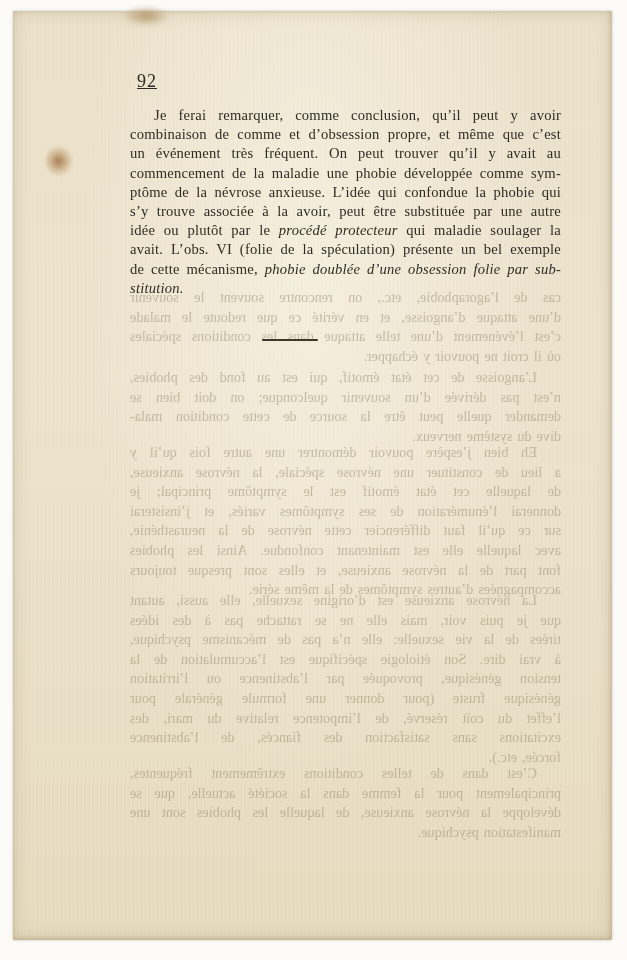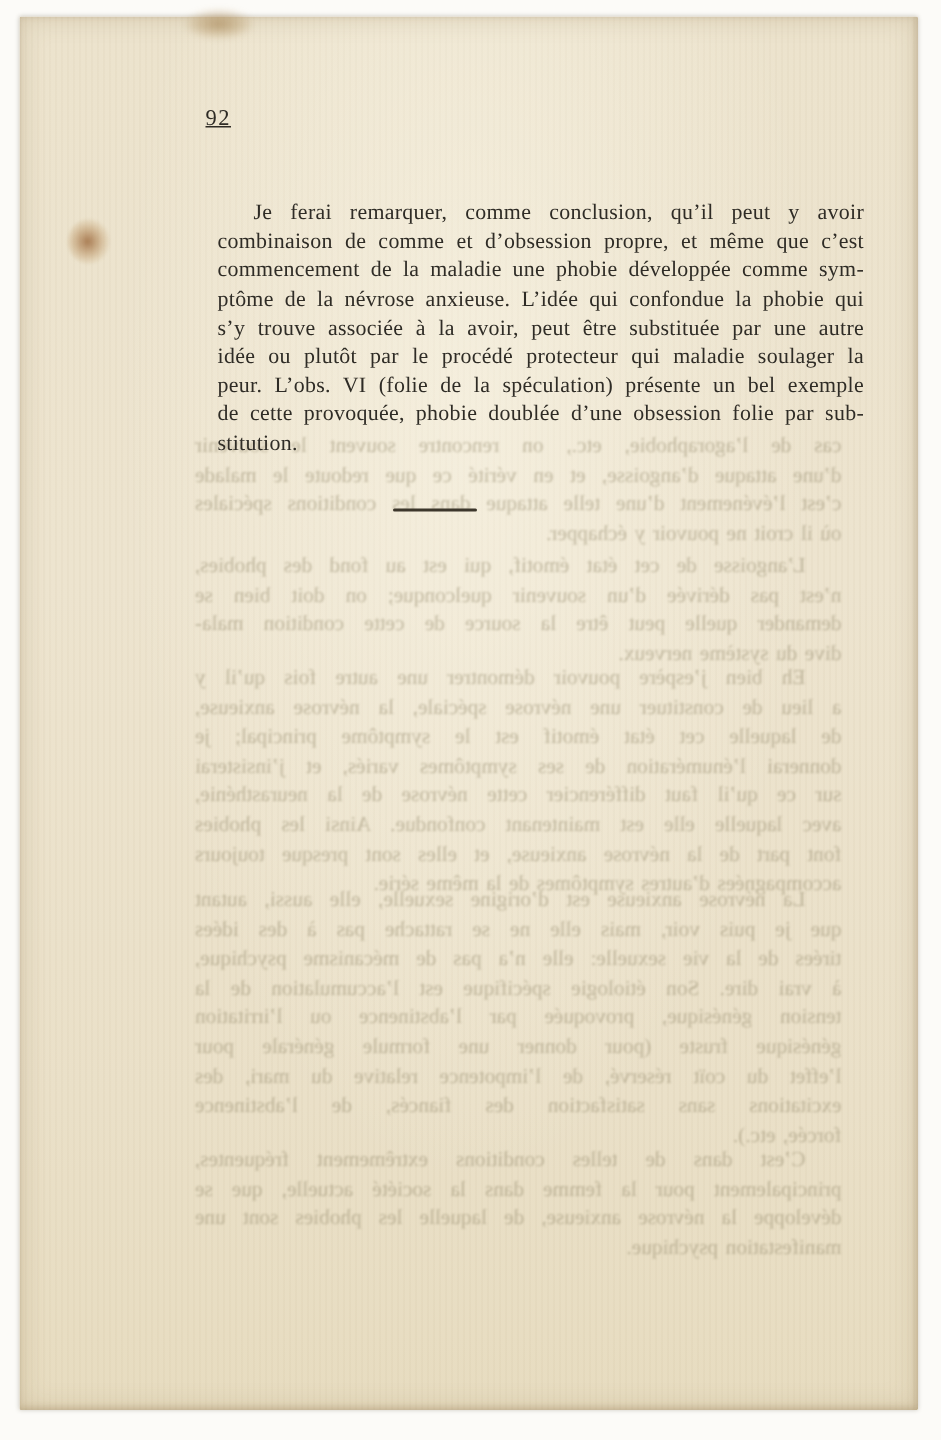--- a/index.html
+++ b/index.html
@@ -17,31 +17,31 @@
       linear-gradient(180deg,#ece3cd 0%, #ede4cf 40%, #eae0c8 78%, #e7dcc0 100%);
     box-shadow:
       inset 0 0 18px rgba(130,105,60,.22),
       inset -2px 0 4px rgba(120,95,55,.15),
       inset 0 -2px 4px rgba(120,95,55,.15),
       0 0 3px rgba(60,50,30,.25);
     border-radius:1px;
   }
   .page-number{
     position:absolute;left:124px;top:60px;
-    font-size:15px;color:#2e2b25;letter-spacing:1px;text-decoration:underline;
+    font-size:18px;color:#2e2b25;letter-spacing:1px;text-decoration:underline;
   }
   .body-text{
-    position:absolute;left:132px;top:95px;width:431px;
+    position:absolute;left:117px;top:95px;width:431px;
     font-size:14.6px;line-height:19.2px;color:#2f2c26;
-    letter-spacing:.2px;word-spacing:1.5px;margin-top:27px;
+    letter-spacing:.2px;word-spacing:1.5px;
   }
   .line{text-align:justify;text-align-last:justify;height:19.2px;overflow:visible;}
   .line.first{text-indent:24px;}
   .line.last{text-align-last:left;}
-  .it{}
+  .it{font-style:italic;}
   .rule{
     position:absolute;left:249px;top:328px;width:56px;height:2px;
     background:#3d372c;border-radius:1px;
   }
   
   .ghost{
     position:absolute;left:0;top:0;width:599px;height:929px;
     transform:scaleX(-1);
     filter:blur(.6px);
     opacity:.5;color:#948a6c;
@@ -110,26 +110,27 @@
         <div class="gline">développe la névrose anxieuse, de laquelle les phobies sont une</div>
         <div class="gline last">manifestation psychique.</div>
       </div>
     </div>
 
   <div class="page-number">92</div>
 
   <div class="body-text" id="paragraph">
       <div class="line first"><span>Je ferai remarquer, comme conclusion, qu’il peut y avoir</span></div>
       <div class="line"><span>combinaison de comme et d’obsession propre, et même que c’est</span></div>
+      <div class="line"><span>un événement très fréquent. On peut trouver qu’il y avait au</span></div>
       <div class="line"><span>commencement de la maladie une phobie développée comme sym-</span></div>
       <div class="line"><span>ptôme de la névrose anxieuse. L’idée qui confondue la phobie qui</span></div>
       <div class="line"><span>s’y trouve associée à la avoir, peut être substituée par une autre</span></div>
       <div class="line"><span>idée ou plutôt par le </span><span class="it">procédé protecteur</span><span> qui maladie soulager la</span></div>
-      <div class="line"><span>peur. L’obs. VI (folie de la spéculation) présente un bel exemple</span></div>
-      <div class="line"><span>de cette provoquée, </span><span class="it">phobie doublée d’une obsession folie par sub-</span></div>
+      <div class="line"><span>avait. L’obs. VI (folie de la spéculation) présente un bel exemple</span></div>
+      <div class="line"><span>de cette mécanisme, </span><span class="it">phobie doublée d’une obsession folie par sub-</span></div>
       <div class="line last"><span class="it">stitution.</span></div>
     </div>
 
   <div class="rule"></div>
 
   <div class="stain stain-top"></div>
   <div class="stain stain-left"></div>
 
 </div>
 

